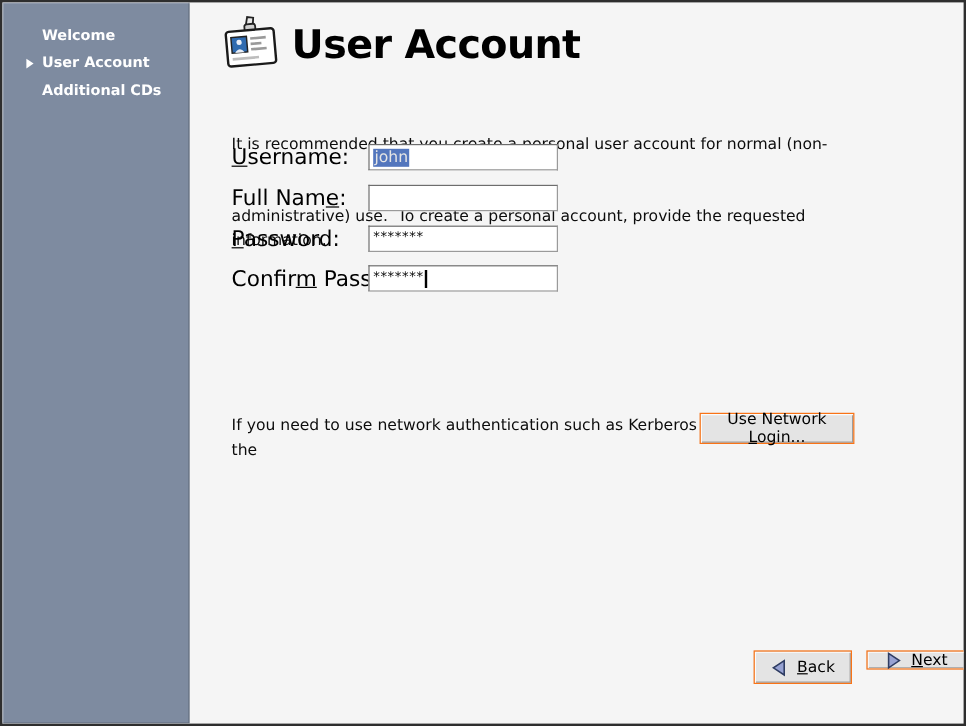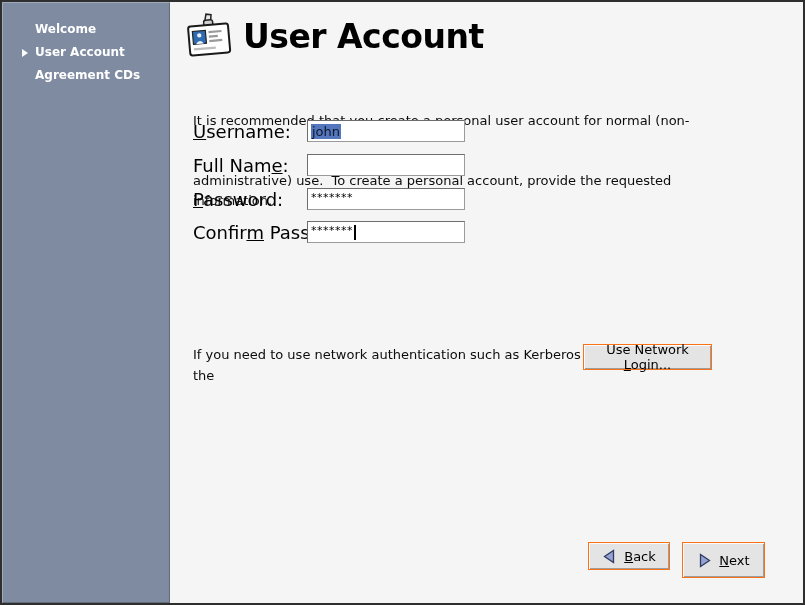--- a/index.html
+++ b/index.html
@@ -6,21 +6,21 @@
   *{box-sizing:border-box;}
   .window{
     position:relative;width:805px;height:605px;
     border:2px solid #2e2e2e;
     background:var(--main-bg,#f5f5f5);
     font-family:"DejaVu Sans","Liberation Sans",sans-serif;
     overflow:hidden;
   }
   
   .sidebar{
-    position:absolute;left:0;top:0;bottom:0;width:168px;
+    position:absolute;left:0;top:0;bottom:0;width:156px;
     background:var(--sidebar-bg,#7e8ba0);
     box-shadow:inset 1px 1px 0 rgba(255,255,255,.28), inset -1px -1px 0 rgba(0,0,0,.22);
     padding-top:16px;
   }
   .side-item{
     position:relative;height:23px;line-height:23px;padding-left:33px;
     color:#ffffff;font-weight:bold;font-size:12px;white-space:nowrap;
   }
   .step-arrow{
     position:absolute;left:20px;top:8px;width:0;height:0;
@@ -39,53 +39,53 @@
   .row{position:absolute;left:31px;display:flex;align-items:center;height:22px;}
   .row.r0{top:118px}.row.r1{top:152px}.row.r2{top:186px}.row.r3{top:219px}
   .flabel{width:114px;font-size:18px;color:#000;white-space:nowrap;}
   .mn{text-decoration:underline;}
   .entry{
     width:158px;height:22px;background:#fff;
     border:1px solid #9a9a9a;border-top-color:#6d6d6d;border-left-color:#6d6d6d;
     display:flex;align-items:center;padding:0 3px;
     font-size:13px;color:#000;overflow:hidden;white-space:nowrap;
   }
-  .sel{background:var(--selection-bg,#5376bd);color:#0f172a;padding:0 1px;}
+  .sel{background:var(--selection-bg,#5376bd);color:#e5e5e5;padding:0 1px;}
   .stars{font-size:11px;letter-spacing:.5px;transform:translateY(-2px);}
   .caret{display:inline-block;width:2px;height:15px;background:#000;margin-left:1px;}
   
   .note{
     position:absolute;left:31px;top:300px;width:540px;
     font-size:13px;line-height:21px;color:#0c0c0c;white-space:pre-wrap;
   }
   .btn{
     background:var(--button-face,#e4e4e4);
     border:1px solid #f97316;
     box-shadow:inset 1px 1px 0 #fbfbfb, inset -1px -1px 0 #9d9d9d;
     display:flex;align-items:center;justify-content:center;
     font-size:13px;color:#000;font-family:inherit;cursor:default;
   }
   .netbtn{position:absolute;left:421px;top:342px;width:129px;height:26px;}
-  .navbtn{gap:7px;}
+  .navbtn{gap:7px;margin-left:40px;}
   .backbtn{position:absolute;left:426px;top:540px;width:82px;height:28px;}
-  .nextbtn{position:absolute;left:520px;top:540px;width:83px;height:36px;}
+  .nextbtn{position:absolute;left:520px;top:540px;width:83px;height:16px;}
   .navbtn svg{display:block;}
 </style>
 </head>
 <body>
 
 <div class="window">
 
   <aside class="sidebar">
     <div class="side-item"><span>Welcome</span></div>
     <div class="side-item">
       <span class="step-arrow"></span>
       <span>User Account</span>
     </div>
-    <div class="side-item"><span>Agreement CDs</span></div>
+    <div class="side-item"><span>Additional CDs</span></div>
   </aside>
 
   <main class="main">
 
     <div class="hdr">
       <svg width="46" height="48" viewBox="0 0 46 48">
         <g transform="rotate(-5 23 26)">
           <path d="M20 10 L22 2 L27 3 L26 10 Z" fill="#e8e8e8" stroke="#222" stroke-width="1.5"></path>
           <rect x="19" y="8" width="9" height="8" rx="2" fill="#cfcfcf" stroke="#222" stroke-width="1.5"></rect>
           <rect x="3" y="13" width="40" height="29" rx="2.5" fill="#ffffff" stroke="#1a1a1a" stroke-width="2"></rect>

